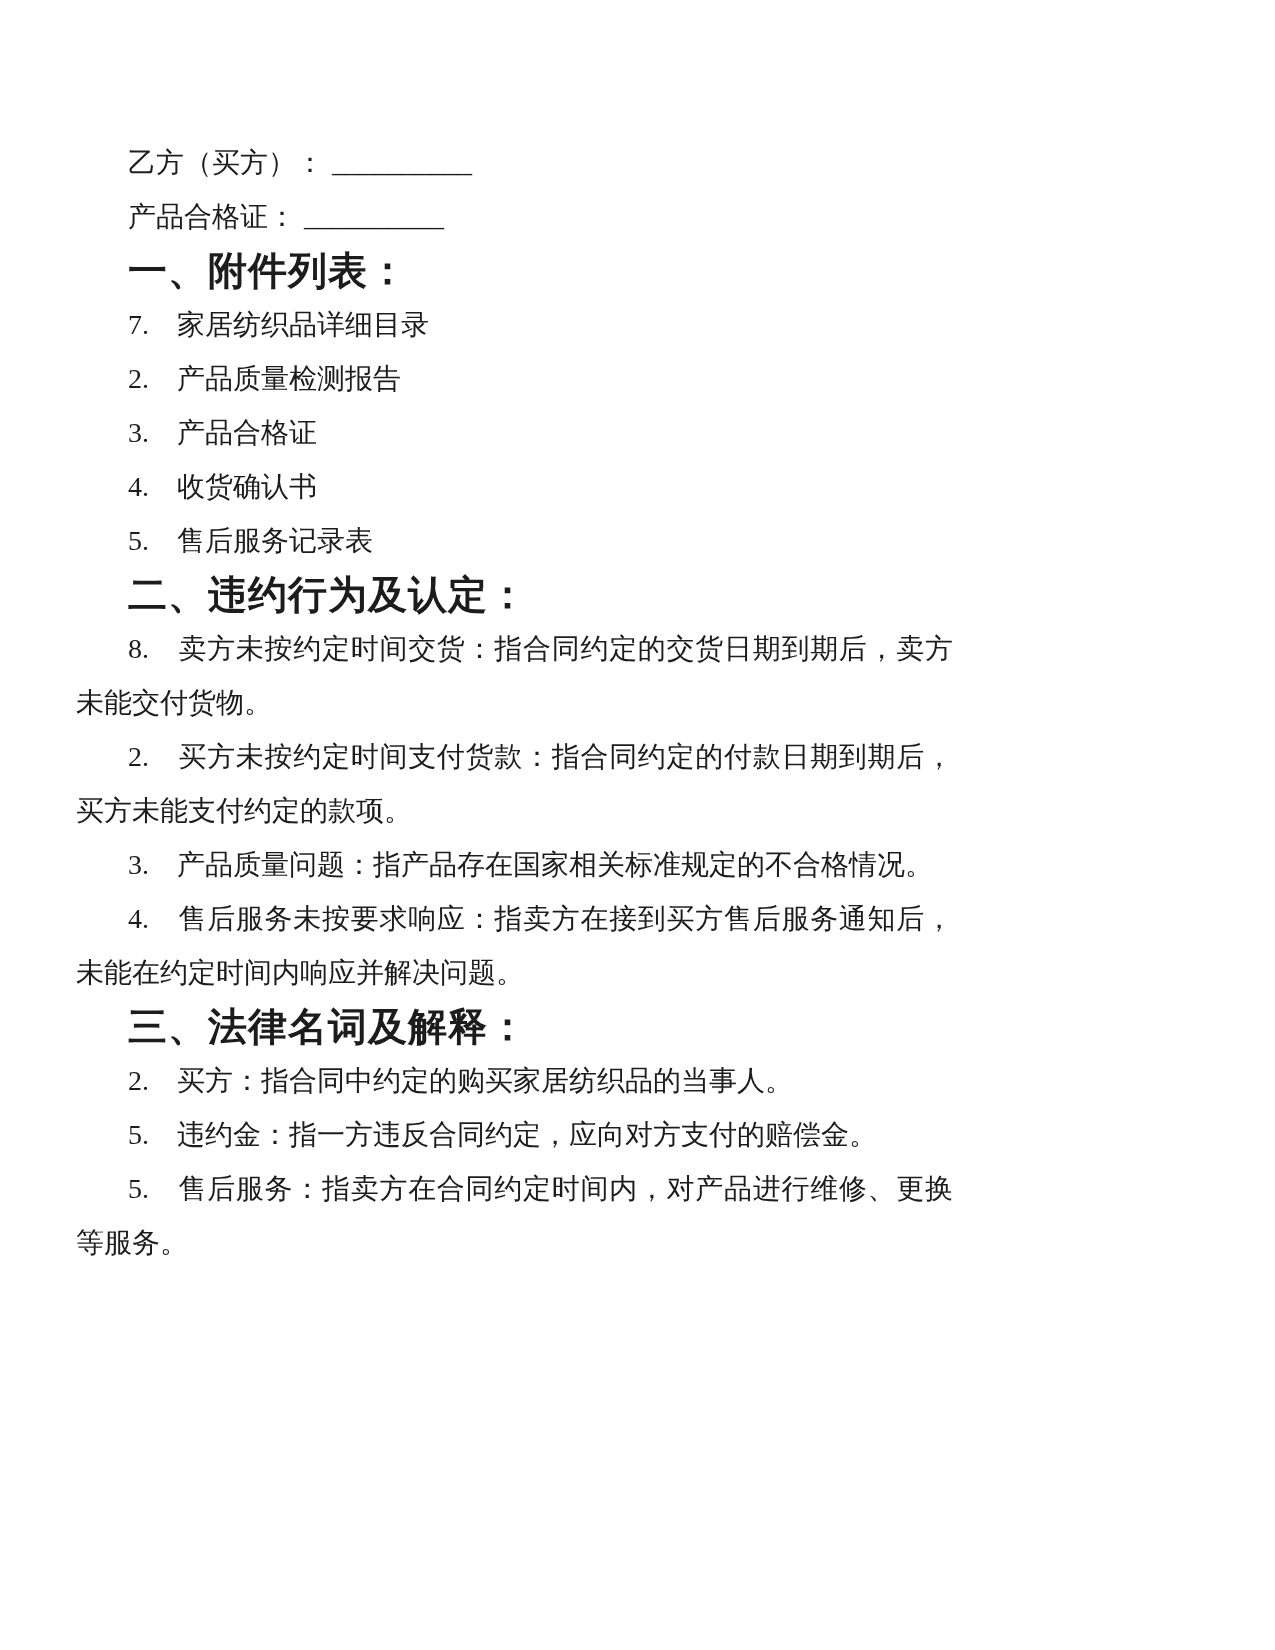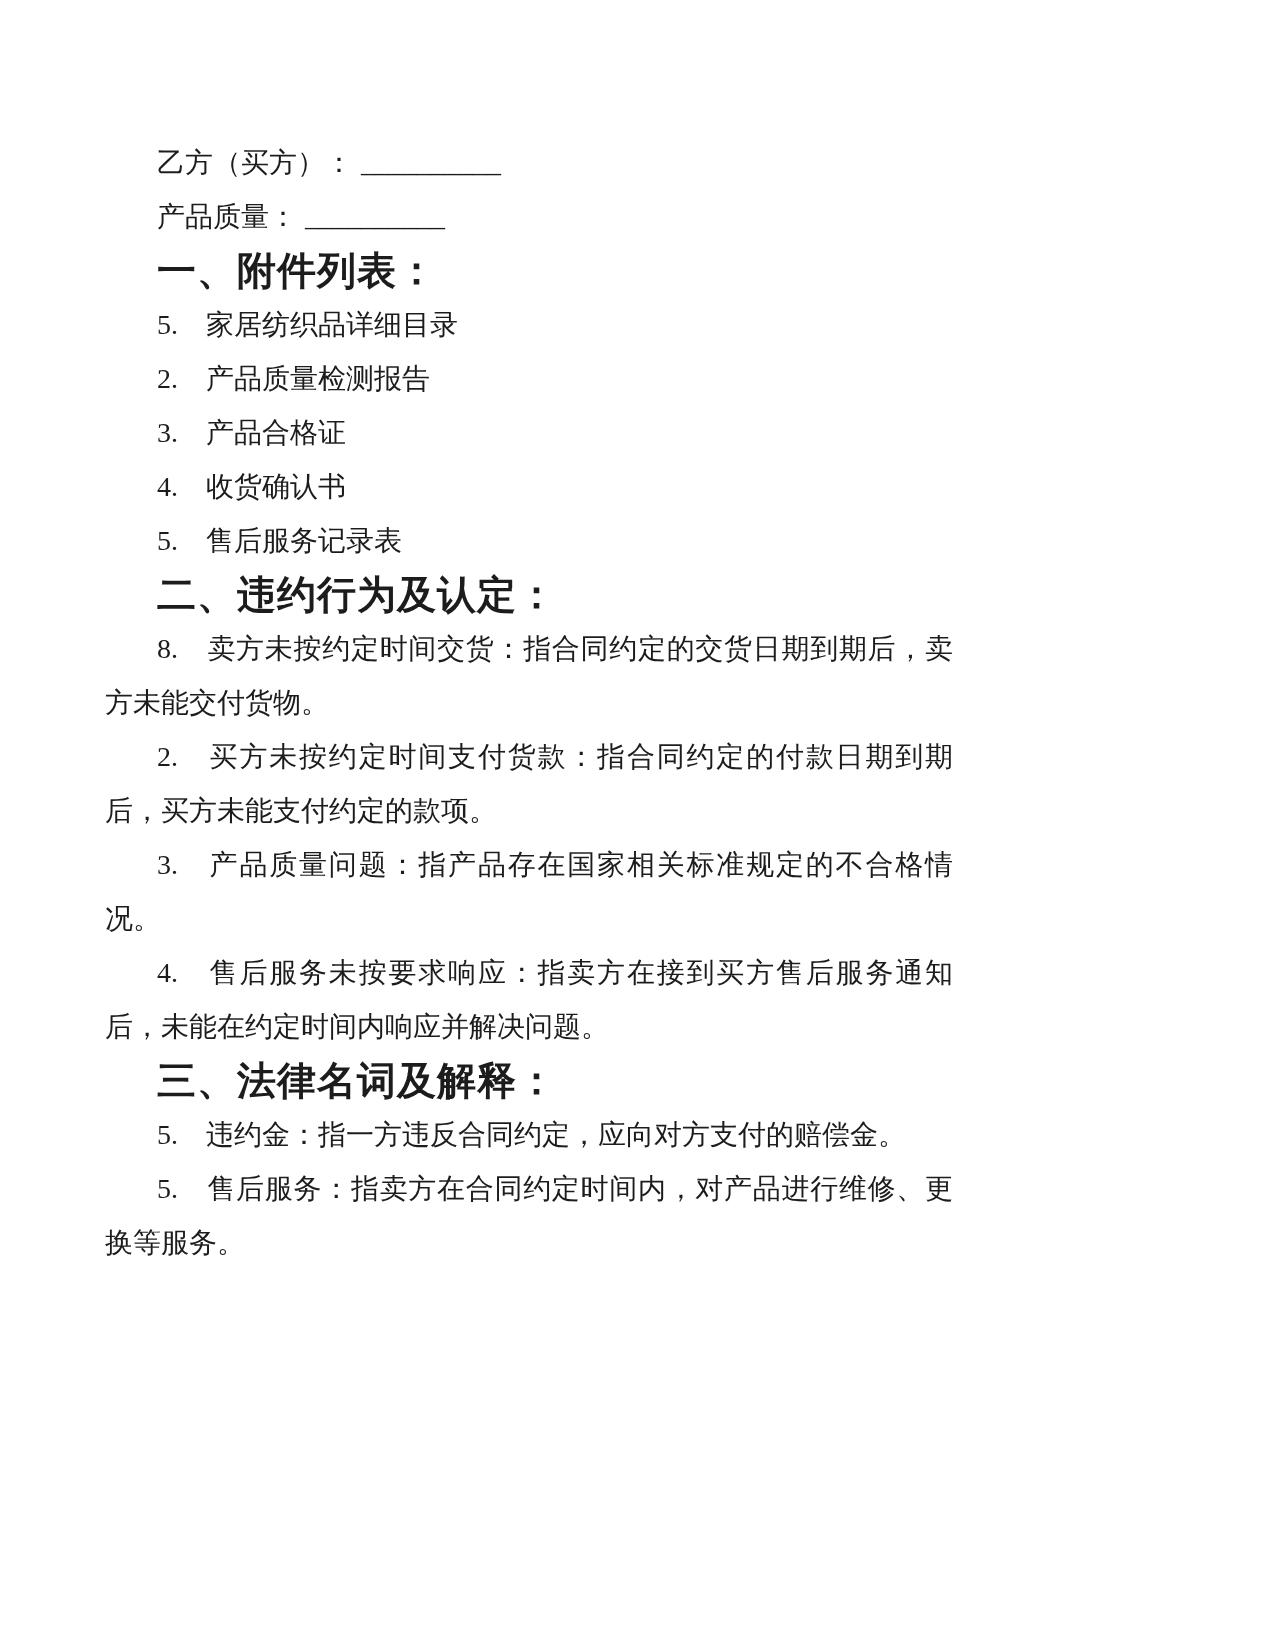--- a/index.html
+++ b/index.html
@@ -11,21 +11,21 @@
     width: 1275px;
     height: 1650px;
     color: #1c1c1c;
     font-family: "Liberation Serif", "DejaVu Serif", serif;
     overflow: hidden;
   }
   .page {
     box-sizing: border-box;
     width: 1163px;
     height: 1650px;
-    padding: 136px 210px 0 105px;
+    padding: 136px 210px 0 76px;
     font-size: 28px;
     line-height: 54px;
   }
   .line {
     margin: 0;
     text-indent: 52px;
     text-align: justify;
     white-space: pre-wrap;
   }
   .heading {
@@ -40,35 +40,36 @@
     white-space: nowrap;
   }
 </style>
 </head>
 <body>
 
 <div class="page">
 
   <p class="line"><span>乙方（买方）：</span><span class="blank">__________</span></p>
 
-  <p class="line"><span>产品质量：</span><span class="blank">__________</span></p>
+  <p class="line"><span>产品合格证：</span><span class="blank">__________</span></p>
 
   <p class="line heading">一、附件列表：</p>
 
-  <p class="line">5.　家居纺织品详细目录</p>
+  <p class="line">7.　家居纺织品详细目录</p>
   <p class="line">2.　产品质量检测报告</p>
   <p class="line">3.　产品合格证</p>
   <p class="line">4.　收货确认书</p>
   <p class="line">5.　售后服务记录表</p>
 
   <p class="line heading">二、违约行为及认定：</p>
 
   <p class="line">8.　卖方未按约定时间交货：指合同约定的交货日期到期后，卖方未能交付货物。</p>
   <p class="line">2.　买方未按约定时间支付货款：指合同约定的付款日期到期后，买方未能支付约定的款项。</p>
   <p class="line">3.　产品质量问题：指产品存在国家相关标准规定的不合格情况。</p>
   <p class="line">4.　售后服务未按要求响应：指卖方在接到买方售后服务通知后，未能在约定时间内响应并解决问题。</p>
 
   <p class="line heading">三、法律名词及解释：</p>
 
+  <p class="line">2.　买方：指合同中约定的购买家居纺织品的当事人。</p>
   <p class="line">5.　违约金：指一方违反合同约定，应向对方支付的赔偿金。</p>
   <p class="line">5.　售后服务：指卖方在合同约定时间内，对产品进行维修、更换等服务。</p>
 
 </div>
 
 </body></html>

